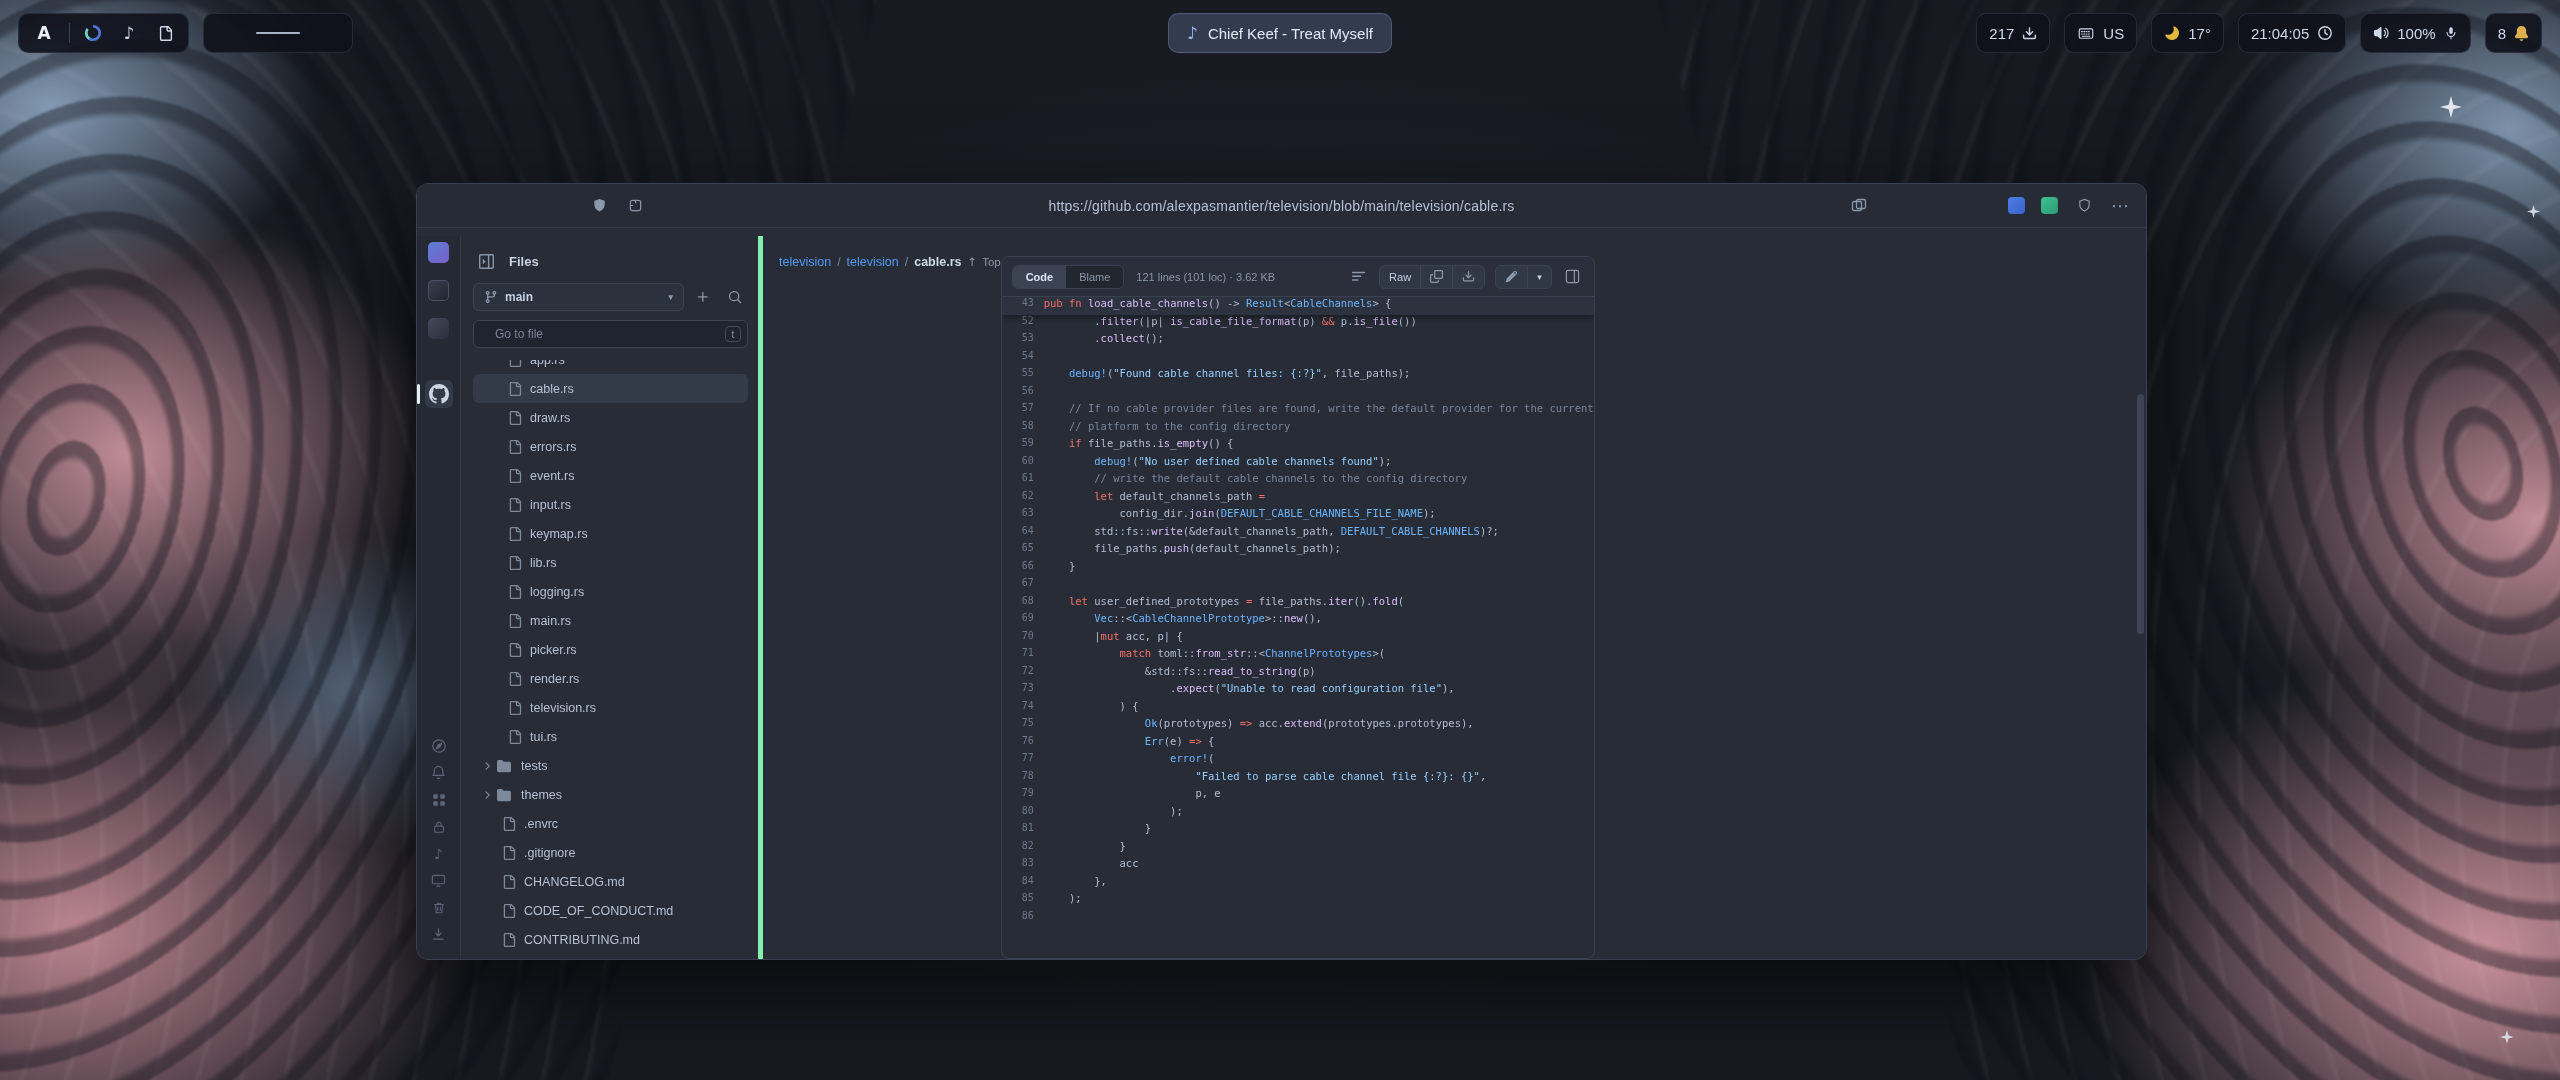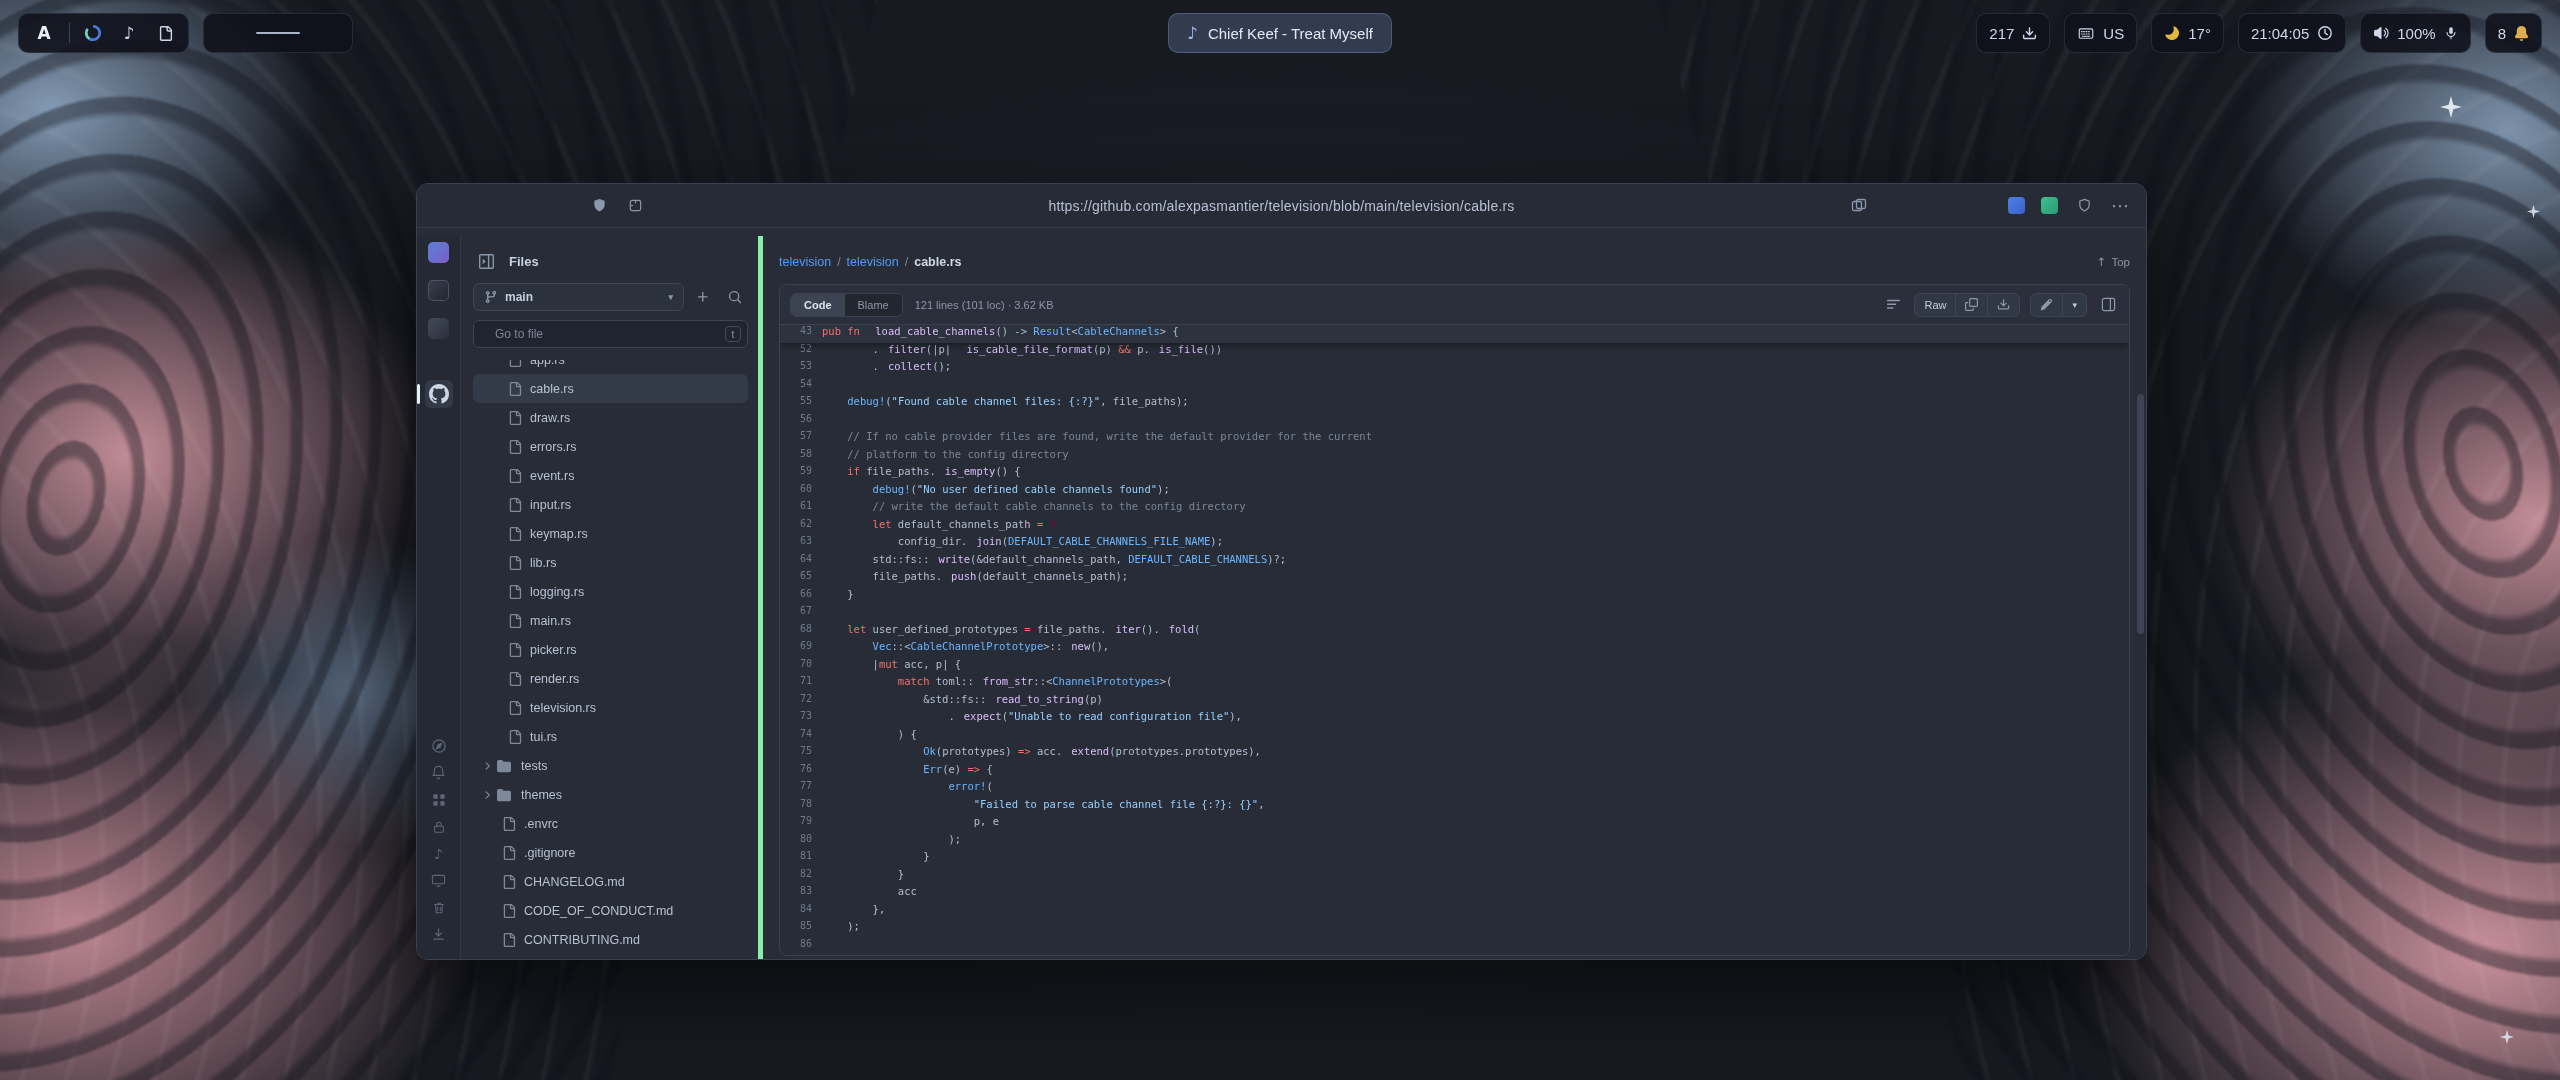--- a/index.html
+++ b/index.html
@@ -113,21 +113,21 @@
   .tree-row.folder { padding-left:8px; gap:4px; }
   .tree-row.folder .tlabel { margin-left:6px; }
   .tree-row.file.l1 { padding-left:29px; }
   .tree-row.file.l2 { padding-left:35px; }
   .tree-row.selected { background:#333b49; }
   .tree-row.selected::before { content:''; position:absolute; left:-12px; top:4px; width:3px;
                                height:21px; background:#539bf5; border-radius:3px; }
   .ticon { display:flex; align-items:center; }
 
   
-  .content { flex:1; min-width:0; display:flex; flex-direction:column; padding:12px 16px 0 16px;
+  .content { flex:1; min-width:0; display:flex; padding:12px 16px 0 16px;
              position:relative; background:#272c37; }
   .crumb-row { display:flex; align-items:center; height:28px; font-size:12.5px; gap:6px; }
   .crumb-link { color:#539bf5; cursor:pointer; }
   .crumb-sep { color:#7b8597; }
   .crumb-file { color:#cdd9e5; font-weight:700; }
   .top-link { margin-left:auto; display:flex; align-items:center; gap:5px; color:#8b97a8;
               font-size:11.5px; cursor:pointer; }
   .codebox { margin-top:8px; border:1px solid #3a4150; border-radius:8px; overflow:hidden;
              display:flex; flex-direction:column; }
   .codebox-head { height:40px; flex:none; display:flex; align-items:center; gap:12px;
@@ -143,21 +143,21 @@
   .gbtn { height:24px; display:flex; align-items:center; gap:4px; padding:0 9px; font-size:11px;
           color:#c3cee0; background:#313845; border:1px solid #3d4452; margin-left:-1px; cursor:pointer; }
   .gbtn:first-child { border-radius:6px 0 0 6px; margin-left:0; }
   .gbtn:last-child { border-radius:0 6px 6px 0; }
   .code-area { flex:1; overflow:hidden; }
   .code-row { display:flex; height:17.5px; line-height:17.5px;
               font:10.5px "DejaVu Sans Mono", monospace; }
   .code-row.sticky { background:#2c323e; box-shadow:0 3px 6px rgba(0,0,0,.35); position:relative; z-index:2; }
   .ln { flex:0 0 42px; text-align:right; padding-right:10px; color:#6e7a8a; font-size:10px; cursor:pointer; }
   .lc { white-space:pre; color:#b3bfd1; }
-  .tk-k { color:#f47067; } .tk-f { color:#dcbdfb;margin-left:9px; } .tk-t { color:#6cb6ff; }
+  .tk-k { color:#f47067; } .tk-f { color:#dcbdfb; } .tk-t { color:#6cb6ff; }
   .tk-n { color:#6cb6ff; } .tk-m { color:#6cb6ff; } .tk-s { color:#96d0ff; }
   .tk-c { color:#7a8699; } .tk-p { color:#b3bfd1; }
   .vscroll { position:absolute; right:2px; top:210px; width:7px; height:240px;
              background:rgba(88,100,122,.45); border-radius:4px; }
 </style>
 </head>
 <body>
 
 <div class="wallpaper">
   <div class="swirl left"></div>

